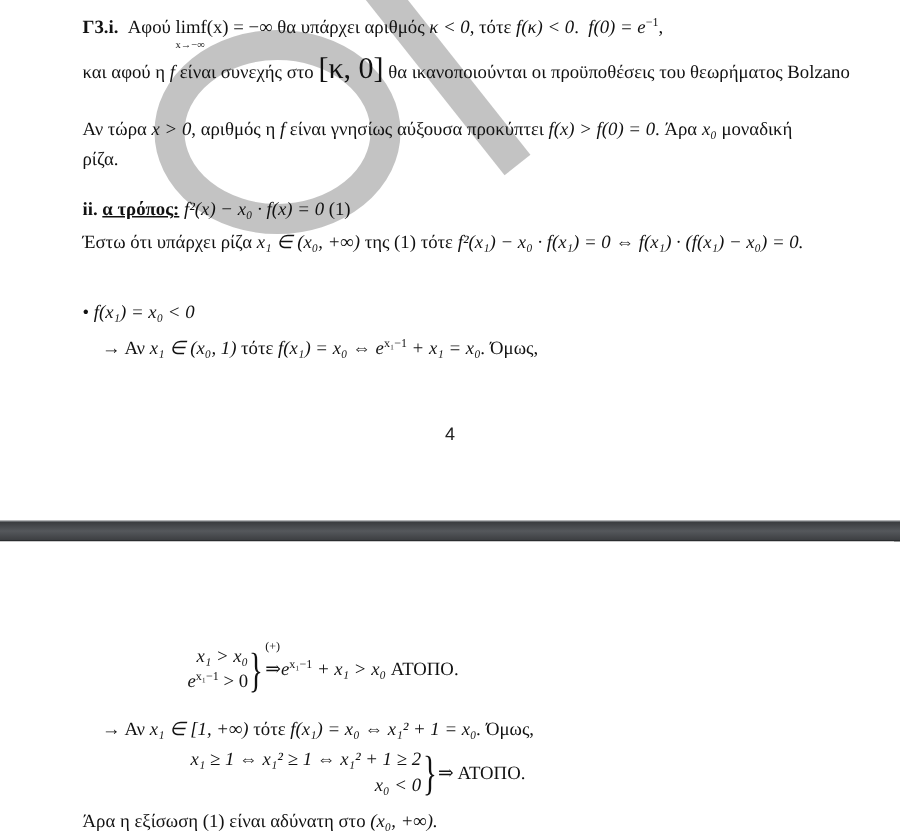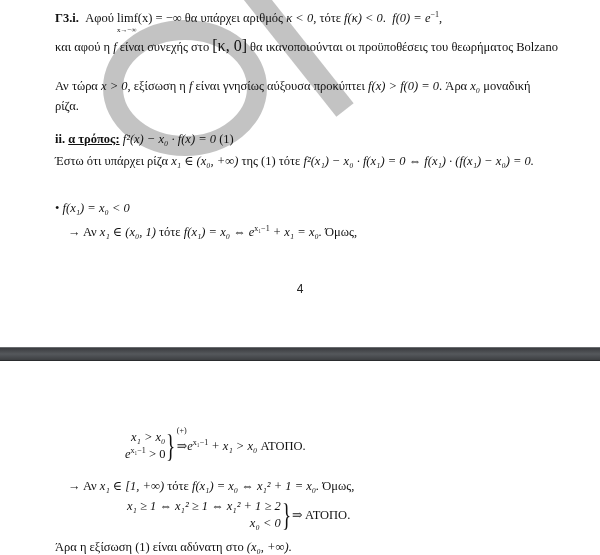--- a/index.html
+++ b/index.html
@@ -13,25 +13,25 @@
   .page2 { top: 361px; height: 194px; }
   .gap-bar {
     position: absolute; left: 0; top: 347px; width: 600px; height: 14px;
     background: linear-gradient(#3a3c3f, #55585c 50%, #3d3f42);
     border-top: 1px solid #6a6d70; border-bottom: 1px solid #2a2c2e;
     box-sizing: border-box;
   }
   .line { position: absolute; left: 55px; font-size: 12.5px; white-space: nowrap; line-height: 16px; }
   .b { font-weight: bold; }
   .u { text-decoration: underline; }
-  i { font-style: italic; }
+  i { font-style: italic; font-family: Liberation Serif, serif; }
   sup { font-size: 8px; vertical-align: 5px; line-height: 0; }
   .lim { display: inline-block; position: relative; }
   .lim .under { position: absolute; left: 0; top: 12px; font-size: 7px; white-space: nowrap; }
-  .brk { font-size: 16px; }
+  .brk { font-size: 20px; }
   .page-number {
     position: absolute; top: 282px; left: 0; width: 600px; text-align: center;
     font-family: "Liberation Sans", sans-serif; font-size: 12px; color: #222;
   }
   .watermark { position: absolute; left: 0; top: 0; pointer-events: none; }
   .brace-block { position: absolute; margin-left: 43px; }
   .brace-lines { display: inline-block; vertical-align: middle; text-align: right; font-size: 12.5px; line-height: 17px; }
   .brace { display: inline-block; vertical-align: middle; font-size: 32px; line-height: 30px; transform: scaleX(0.6); margin: 0 -2px; }
   .brace-result { display: inline-block; vertical-align: middle; font-size: 12.5px; position: relative; }
   .brace-result .plus { position: absolute; top: -12px; left: 0; font-size: 8px; }
@@ -59,21 +59,21 @@
   <div class="line" style="top:38px;">
     <span>και αφού η</span> <i>f</i>
     <span>είναι συνεχής στο</span>
     <span class="brk">[κ, 0]</span>
     <span>θα ικανοποιούνται οι προϋποθέσεις του θεωρήματος Bolzano</span>
   </div>
 
 
   <div class="line" style="top:78px;">
     <span>Αν τώρα</span>
-    <i>x &gt; 0</i><span>, εξίσωση η</span>
+    <i>x &gt; 0</i><span>, αριθμός η</span>
     <i>f</i>
     <span>είναι γνησίως αύξουσα προκύπτει</span>
     <i>f(x) &gt; f(0) = 0</i><span>. Άρα</span>
     <i>x₀</i>
     <span>μοναδική</span>
   </div>
 
   <div class="line" style="top:98px;">
     <span>ρίζα.</span>
   </div>

